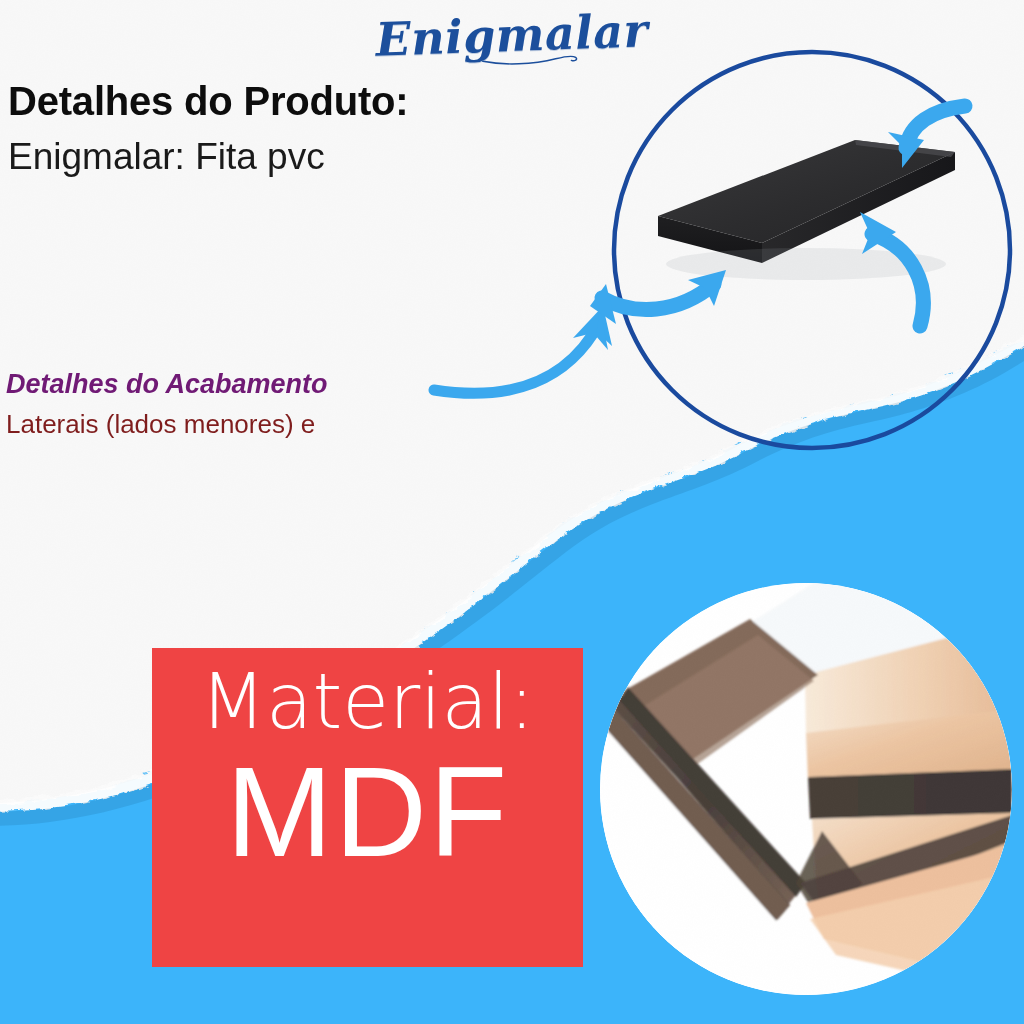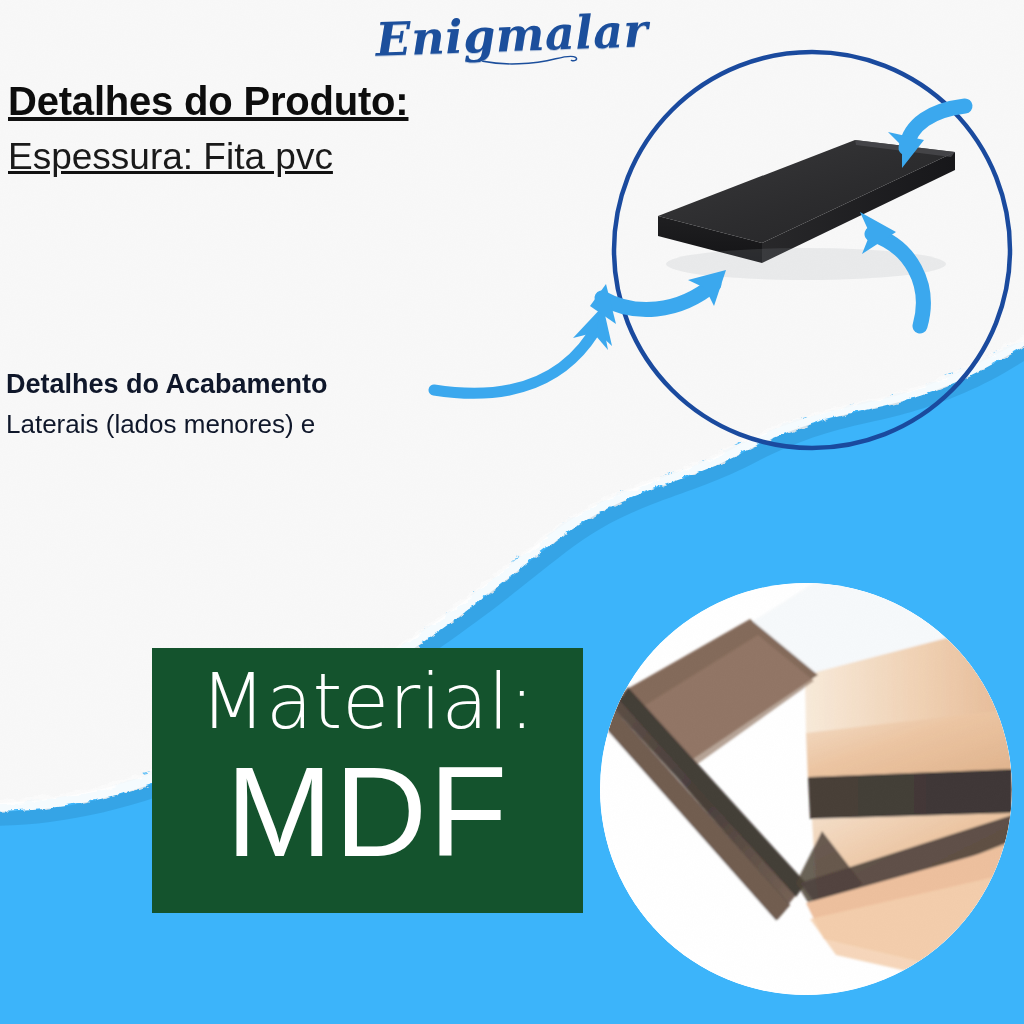--- a/index.html
+++ b/index.html
@@ -25,56 +25,56 @@
     font-style:italic;font-weight:700;font-size:46px;
     color:#1c4f9c;letter-spacing:.5px;
     transform:rotate(-2deg);
     text-shadow:0 1px 0 rgba(28,79,156,.25);
   }
   .logo .swash{
     display:block;height:10px;margin-top:-6px;
   }
 
   
-  .block-produto{position:absolute;left:8px;top:78px;width:560px;color:#111;text-decoration:underline;}
+  .block-produto{position:absolute;left:8px;top:78px;width:560px;color:#111;}
   .h-produto{
     font-size:40px;font-weight:700;line-height:1.18;letter-spacing:-.2px;
     margin:0 0 6px 0;color:#0d0d0d;
   }
   .line-prod{
     font-size:37px;font-weight:400;line-height:1.42;color:#1a1a1a;
     white-space:pre;
   }
 
   .block-acab{position:absolute;left:6px;top:368px;width:500px;color:#111;}
   .h-acab{
-    font-size:27px;font-weight:700;line-height:1.2;margin:0 0 6px 0;color:#0f172a;
+    font-size:27px;font-weight:700;line-height:1.2;margin:0 0 6px 0;color:#701a75;font-style:italic;
   }
   .line-acab{
-    font-size:26px;font-weight:400;line-height:1.42;color:#0f172a;
+    font-size:26px;font-weight:400;line-height:1.42;color:#7f1d1d;
     white-space:pre;
   }
 
   
   .circle-top{
     position:absolute;left:610px;top:48px;width:404px;height:404px;
   }
   .circle-top svg{display:block;overflow:visible;}
 
   
   .circle-bot{
     position:absolute;left:600px;top:583px;width:412px;height:412px;
     border-radius:50%;overflow:hidden;background:#ffffff;
   }
   .circle-bot svg{display:block;}
 
   
   .banner{
-    position:absolute;left:152px;top:648px;width:431px;height:265px;
-    background:#14532d;
+    position:absolute;left:152px;top:648px;width:431px;height:319px;
+    background:#ef4444;
     display:flex;flex-direction:column;align-items:center;justify-content:flex-start;
   }
   .banner-material{
     color:#ffffff;font-size:76px;font-weight:300;line-height:1;
     margin-top:16px;letter-spacing:0px;
     font-family:"DejaVu Sans","Liberation Sans",sans-serif;
   }
   .banner-mdf{
     color:#ffffff;font-size:128px;font-weight:400;line-height:1;
     margin-top:8px;letter-spacing:2px;
@@ -195,21 +195,21 @@
 
   <div class="logo">
     <span>Enigmalar</span>
     <svg class="swash" width="1024" height="14" viewBox="0 0 1024 14" xmlns="http://www.w3.org/2000/svg">
       <path d="M470 6 C 500 13, 540 13, 572 6 C 586 3, 596 2, 600 5 C 604 8, 598 11, 594 9" fill="none" stroke="#1c4f9c" stroke-width="2" stroke-linecap="round"></path>
     </svg>
   </div>
 
   <div class="block-produto">
     <div class="h-produto">Detalhes do Produto:</div>
-    <div class="line-prod">Espessura: Fita pvc</div>
+    <div class="line-prod">Enigmalar: Fita pvc</div>
   </div>
 
   <div class="block-acab">
     <div class="h-acab">Detalhes do Acabamento</div>
     <div class="line-acab">Laterais (lados menores) e</div>
   </div>
 
   <div class="connector">
     <svg width="340" height="180" viewBox="0 0 340 180" xmlns="http://www.w3.org/2000/svg">
       <path d="M 34 140 C 110 152, 168 132, 200 72" fill="none" stroke="#3ba8ee" stroke-width="11" stroke-linecap="round"></path>

